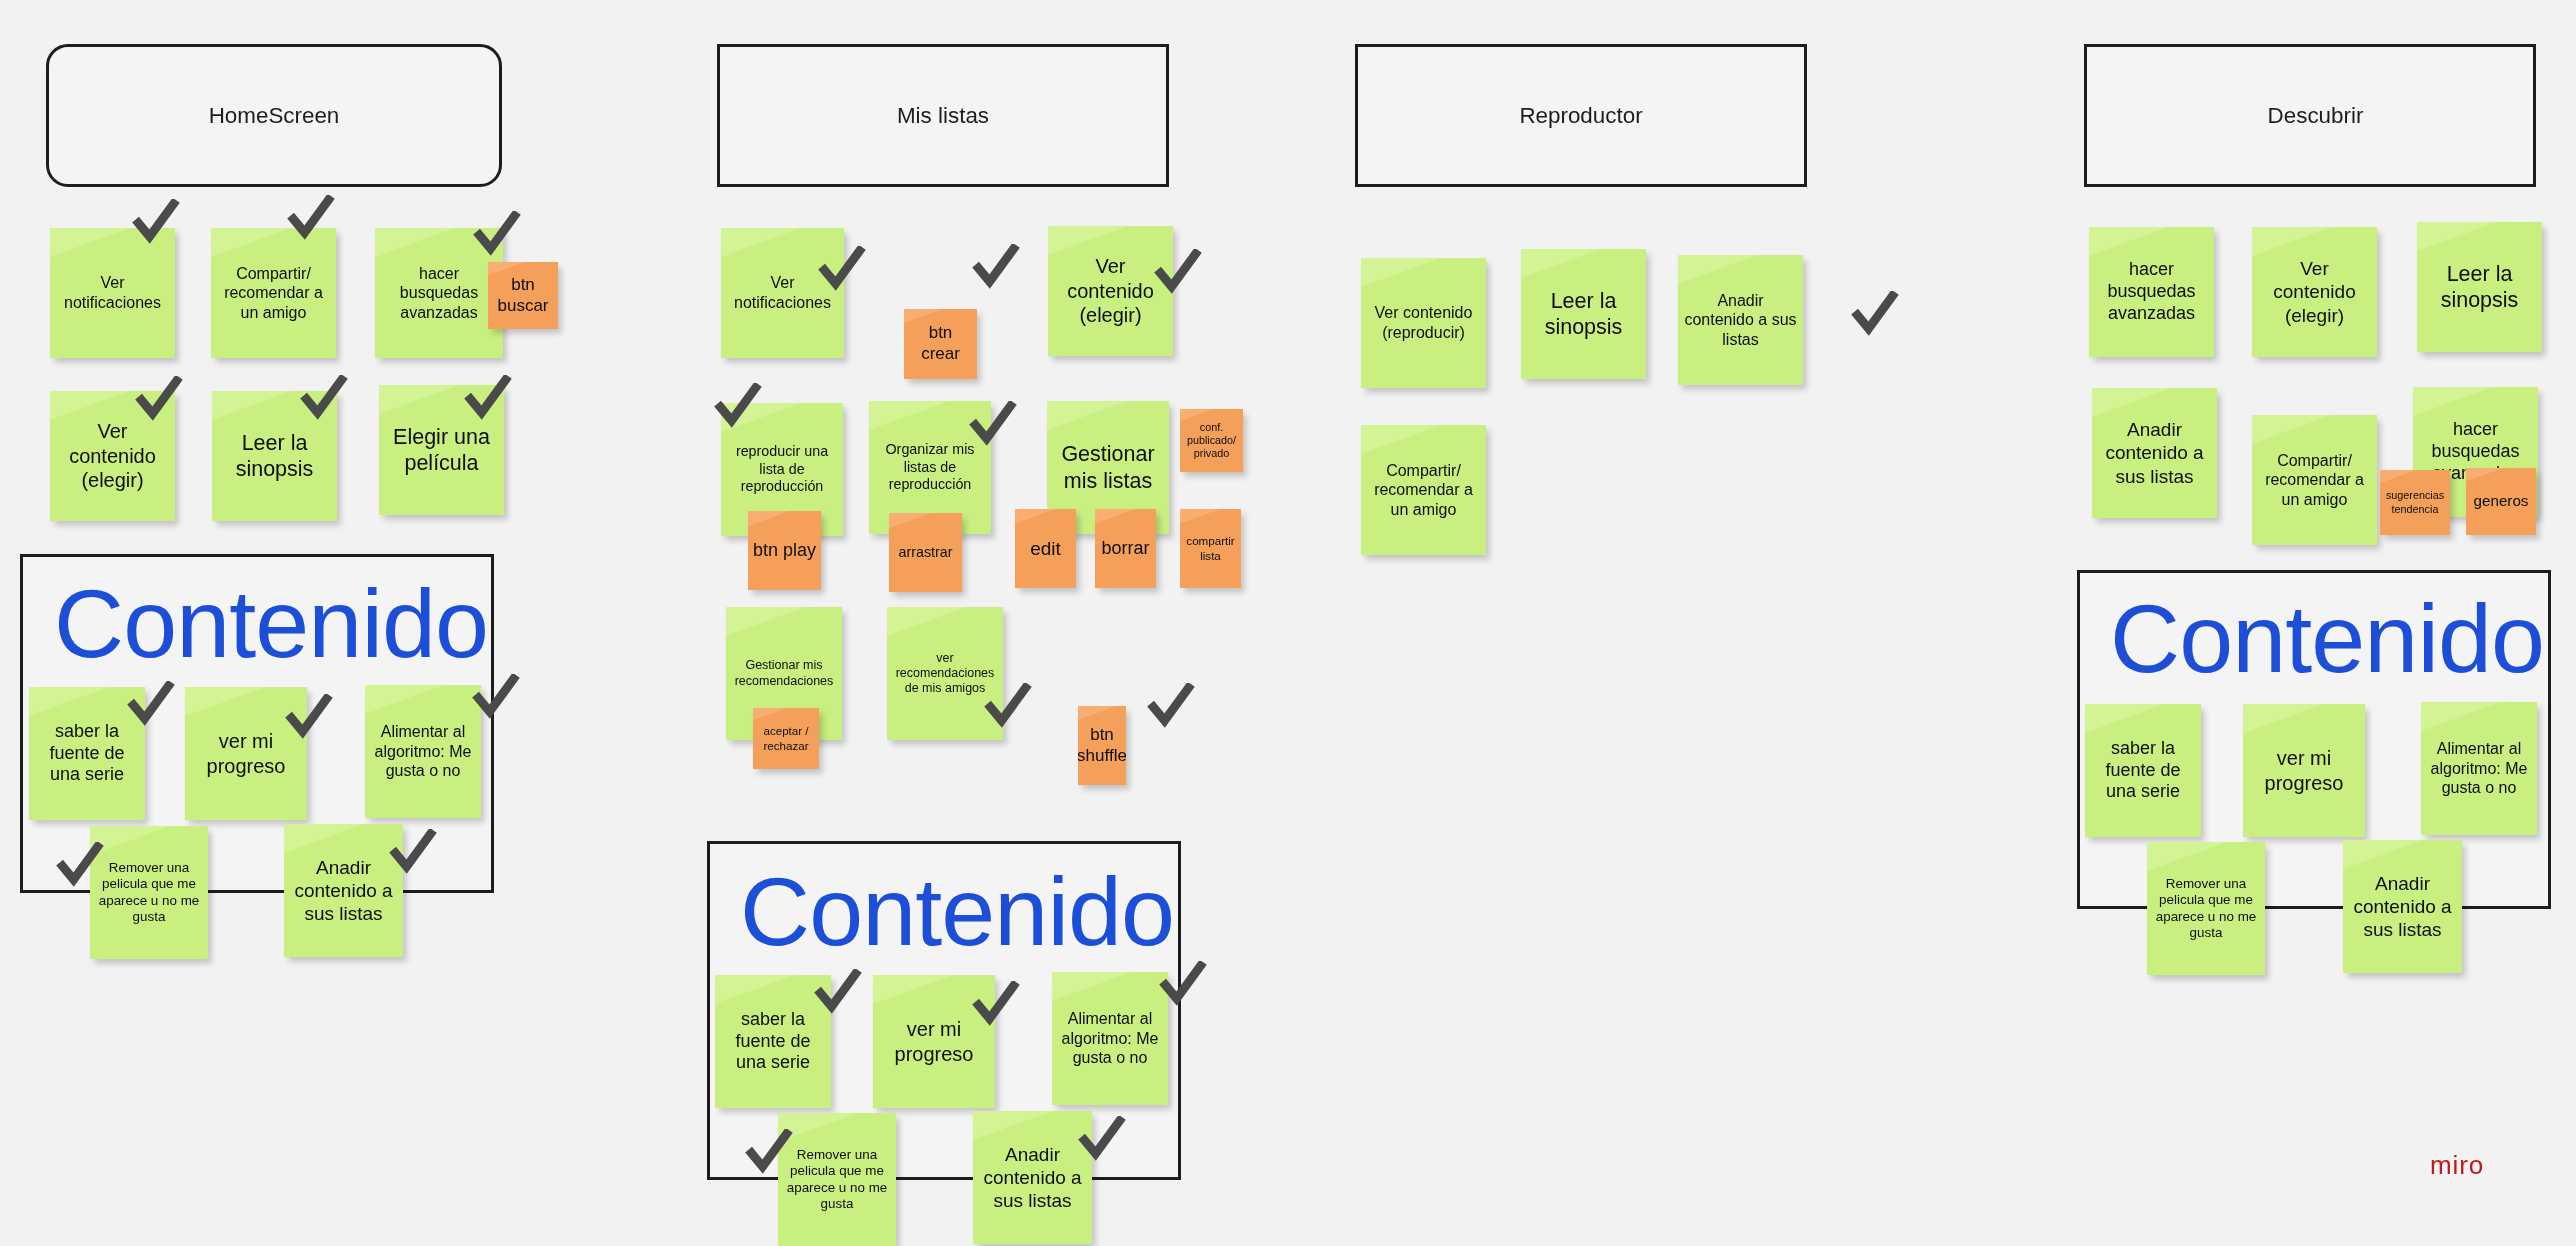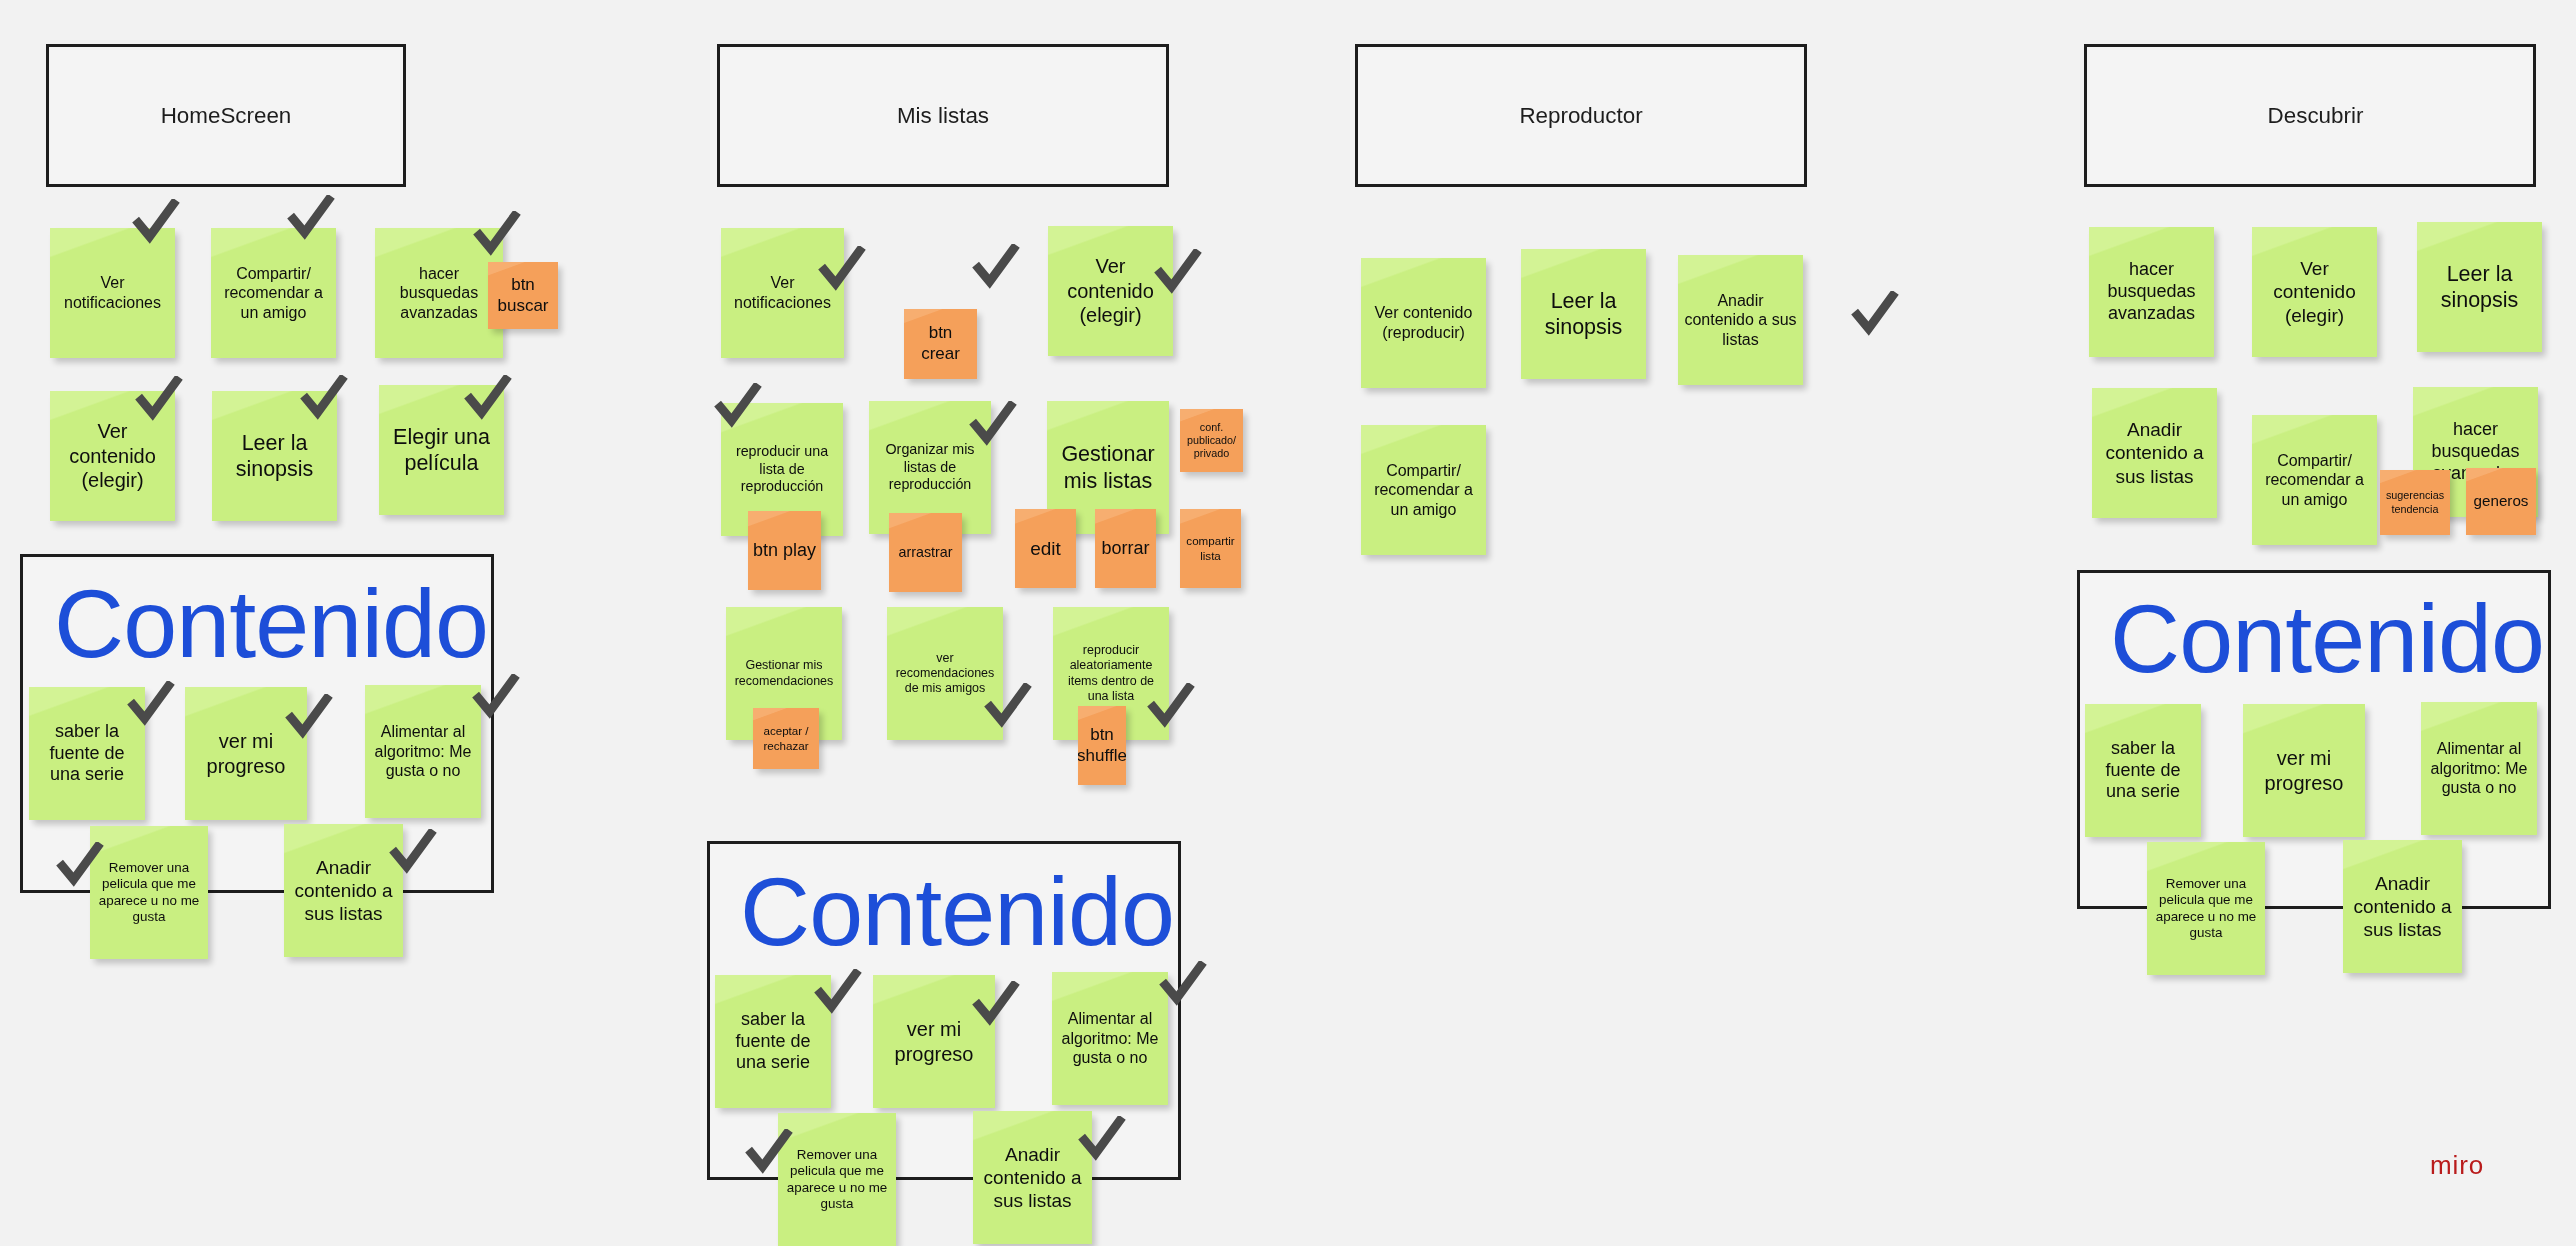--- a/index.html
+++ b/index.html
@@ -79,21 +79,21 @@
     color: #b91c1c;
     font-family: "Liberation Sans", sans-serif;
     letter-spacing: 0.9px;
   }
 </style>
 </head>
 <body>
 
 <div id="board">
 
-  <div class="frame-title-box" style="left:46px; top:44px; width:360px; height:143px;">
+  <div class="frame-title-box" style="left:46px; top:44px; width:456px; height:143px;border-radius:22px;">
     <span class="ftitle">HomeScreen</span>
   </div>
 
   <div class="note green" style="left:50px; top:228px; width:125px; height:130px; font-size:16px;">Ver notificaciones</div>
   <div class="check" style="left:132px; top:199px;">
     <svg viewBox="0 0 60 60">
         <path d="M8 30 L22 47 L52 6" stroke="#4a4a4a" stroke-width="11" fill="none" stroke-linecap="square"></path>
       </svg>
   </div>
 
@@ -221,21 +221,20 @@
   <div class="note green" style="left:726px; top:607px; width:116px; height:133px; font-size:12.5px;">Gestionar mis recomendaciones</div>
   <div class="note orange" style="left:753px; top:708px; width:66px; height:61px; font-size:11.6px;">aceptar / rechazar</div>
 
   <div class="note green" style="left:887px; top:607px; width:116px; height:133px; font-size:12.5px;">ver recomendaciones de mis amigos</div>
   <div class="check" style="left:984px; top:683px;">
     <svg viewBox="0 0 60 60">
         <path d="M8 30 L22 47 L52 6" stroke="#4a4a4a" stroke-width="11" fill="none" stroke-linecap="square"></path>
       </svg>
   </div>
 
-  <div class="note green" style="left:1053px; top:607px; width:116px; height:133px; font-size:12.5px;">reproducir aleatoriamente items dentro de una lista</div>
   <div class="note orange" style="left:1078px; top:706px; width:48px; height:79px; font-size:17px;">btn shuffle</div>
   <div class="check" style="left:1147px; top:683px;">
     <svg viewBox="0 0 60 60">
         <path d="M8 30 L22 47 L52 6" stroke="#4a4a4a" stroke-width="11" fill="none" stroke-linecap="square"></path>
       </svg>
   </div>
 
   <div class="frame" style="left:707px; top:841px; width:474px; height:339px;"></div>
   <div class="frame-heading" style="left:740px; top:863px;">Contenido</div>
 

